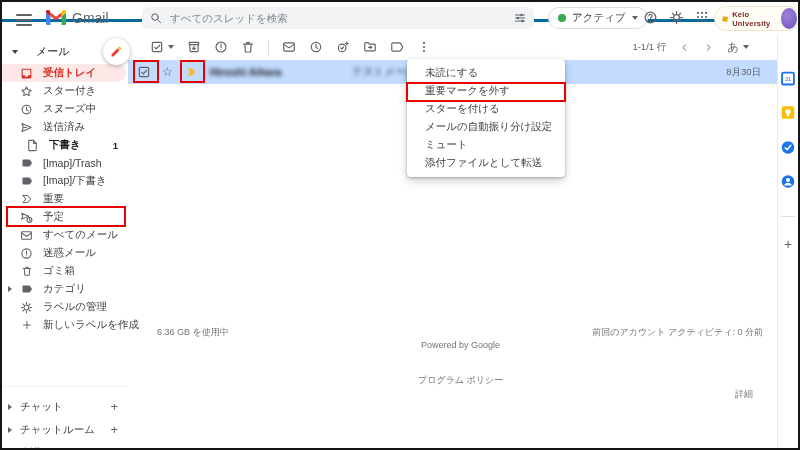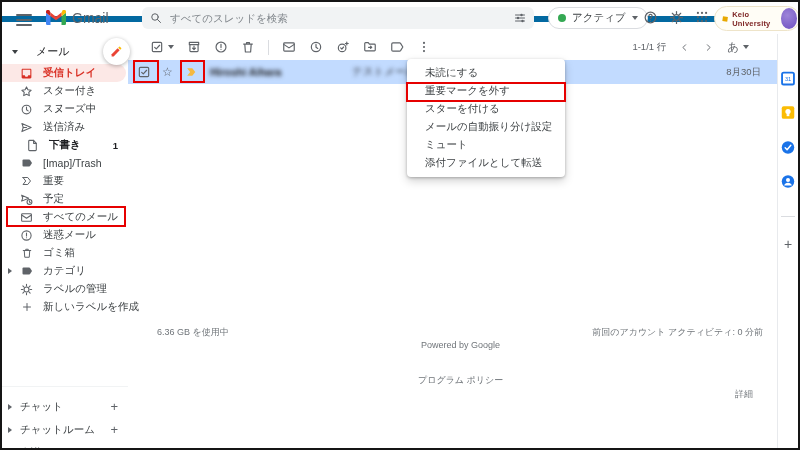--- a/index.html
+++ b/index.html
@@ -3,21 +3,21 @@
 <meta charset="utf-8">
 <style>
   * { margin:0; padding:0; box-sizing:border-box; }
   body { font-family:"Liberation Sans","DejaVu Sans",sans-serif; background:#888; }
   .screen { position:relative; width:800px; height:450px; background:#fff; border:2px solid #151515; overflow:hidden; }
   .sv { stroke:#5f6368; stroke-width:2; fill:none; stroke-linecap:round; stroke-linejoin:round; }
   .svf { fill:#5f6368; }
   .svw { stroke:#fff; stroke-width:2.4; fill:none; stroke-linecap:round; stroke-linejoin:round; }
 
   
-  .topbar { position:absolute; left:0; top:0; width:100%; height:20px; background:#fff; border-bottom:6px solid #0369a1; z-index:5; }
+  .topbar { position:absolute; left:0; top:0; width:100%; height:20px; background:#fff; border-bottom:3px solid #0369a1; z-index:5; }
   .hamb { position:absolute; left:14px; top:9px; width:16px; cursor:pointer; }
   .hamb div { height:2px; background:#5f6368; margin:3px 0; border-radius:1px; }
   .gm-logo { position:absolute; left:44px; top:8px; }
   .gm-name { position:absolute; left:70px; top:8px; font-size:14px; color:#5f6368; }
   .search { position:absolute; left:140px; top:5px; width:392px; height:22px; background:#f1f3f4; border-radius:6px; display:flex; align-items:center; padding:0 8px; }
   .search input { flex:1; border:none; background:transparent; outline:none; font-size:10.5px; color:#202124; margin-left:8px; font-family:inherit; }
   .search input::placeholder { color:#80868b; }
   .status-pill { position:absolute; left:546px; top:5px; height:22px; border:1px solid #dadce0; border-radius:12px; display:flex; align-items:center; padding:0 9px; gap:6px; background:#fff; cursor:pointer; }
   .gdot { width:8px; height:8px; border-radius:50%; background:#34a853; }
   .status-pill span { font-size:10.5px; color:#3c4043; }
@@ -211,20 +211,28 @@
         <span class="sic">
             <svg width="12" height="12" viewBox="0 0 24 24">
               <path class="svf" d="M16.5 5H5a2 2 0 0 0-2 2v10a2 2 0 0 0 2 2h11.5a2 2 0 0 0 1.6-.8L22 12l-3.9-6.2A2 2 0 0 0 16.5 5z"></path>
             </svg>
           </span>
         <span>[Imap]/Trash</span>
       </div>
       <div class="sitem">
         <span class="sic">
             <svg width="12" height="12" viewBox="0 0 24 24">
+              <path class="svf" d="M16.5 5H5a2 2 0 0 0-2 2v10a2 2 0 0 0 2 2h11.5a2 2 0 0 0 1.6-.8L22 12l-3.9-6.2A2 2 0 0 0 16.5 5z"></path>
+            </svg>
+          </span>
+        <span>[Imap]/下書き</span>
+      </div>
+      <div class="sitem">
+        <span class="sic">
+            <svg width="12" height="12" viewBox="0 0 24 24">
               <path class="sv" d="M4 5h9.5l5.5 7-5.5 7H4l5.5-7L4 5z"></path>
             </svg>
           </span>
         <span>重要</span>
       </div>
       <div class="sitem">
         <span class="sic">
             <svg width="13" height="13" viewBox="0 0 24 24">
               <path class="sv" d="M3 4l13 5.5L3 15l2-5.5L3 4z"></path>
               <circle class="sv" cx="17.5" cy="16.5" r="4.5"></circle>

